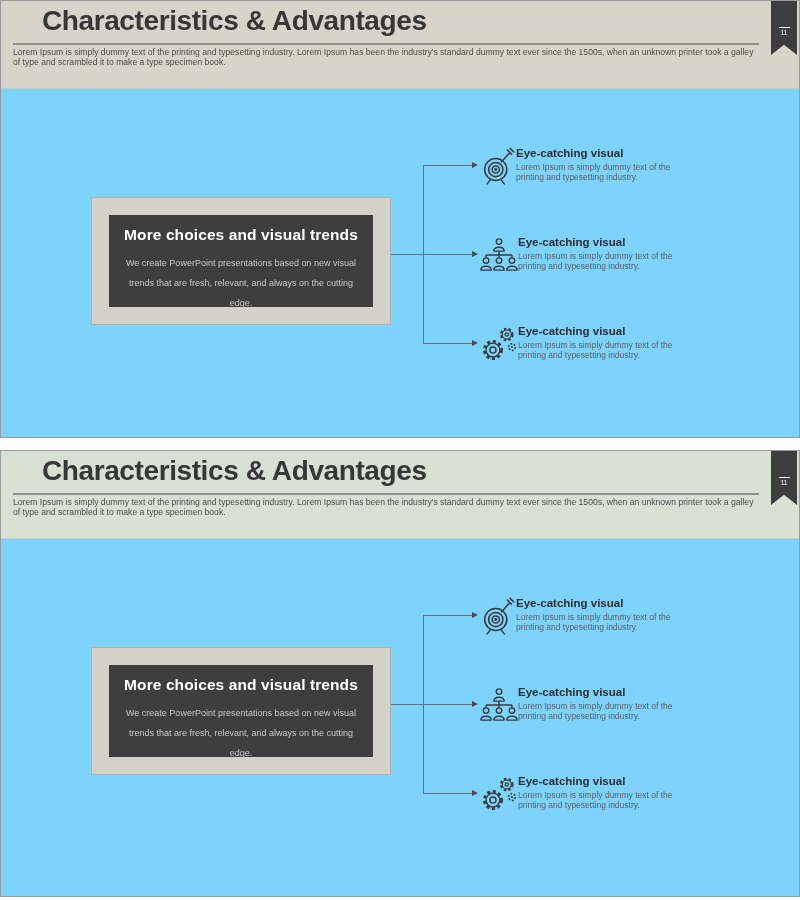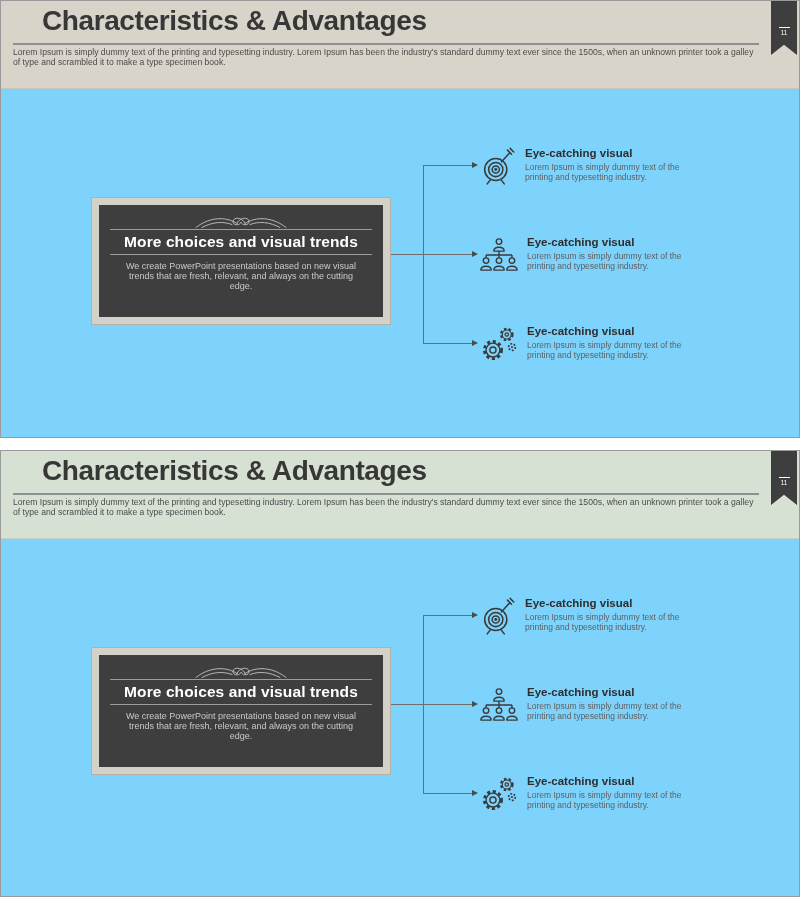--- a/index.html
+++ b/index.html
@@ -17,35 +17,35 @@
   .slide-subtitle{position:absolute;left:12px;top:47px;width:746px;margin:0;font-size:8.6px;line-height:9.8px;color:#4c4c4c;}
 
   
   .ribbon{position:absolute;left:770px;top:0;width:26px;height:54px;z-index:3;
           clip-path:polygon(0 0,100% 0,100% 100%,50% 81%,0 100%);}
   .ribbon-num{display:block;margin:26px auto 0;width:11px;text-align:center;color:#ffffff;
               font-size:6.5px;line-height:7px;border-top:1px solid #ffffff;padding-top:1px;}
 
   
   .center-box{position:absolute;left:90px;top:196px;width:300px;height:128px;box-sizing:border-box;
-              background:#d4d1c8;border:1px solid #b4b1a8;padding:7px;}
+              background:#d4d1c8;border:1px solid #b4b1a8;padding:17px;}
   .center-inner{width:100%;height:100%;box-sizing:border-box;display:flex;flex-direction:column;
                 align-items:center;padding-top:9px;}
   .ornament{width:96px;height:16px;margin-bottom:-1px;}
   .box-rule{width:262px;height:1px;background:#9c9c9c;}
   .center-title{margin:3px 0 3px;font-size:15.5px;font-weight:700;color:#ffffff;letter-spacing:0.1px;}
-  .center-body{margin:6px 0 0;width:238px;font-size:9px;line-height:10px;color:#c9c9c9;text-align:center;}
+  .center-body{margin:6px 0 0;width:238px;font-size:9px;line-height:20px;color:#c9c9c9;text-align:center;}
 
   
   .cline{position:absolute;background:#6e6e6e;}
   .arrowhead{position:absolute;width:0;height:0;border-left:6px solid #4a4a4a;
              border-top:3.5px solid transparent;border-bottom:3.5px solid transparent;}
 
   
-  .item{position:absolute;left:479px;width:235px;display:flex;gap:9px;align-items:flex-start;}
+  .item{position:absolute;left:479px;width:235px;display:flex;align-items:flex-start;}
   .item-icon{flex:none;}
   .item-icon svg{display:block;}
   .item-title{margin:4px 0 3px;font-size:11.5px;font-weight:700;color:#2e2e2e;}
   .item-body{margin:0;width:158px;font-size:8.5px;line-height:10px;color:#606060;}
 </style>
 </head>
 <body>
 
 <svg width="0" height="0" style="position:absolute" aria-hidden="true">
   <defs>

